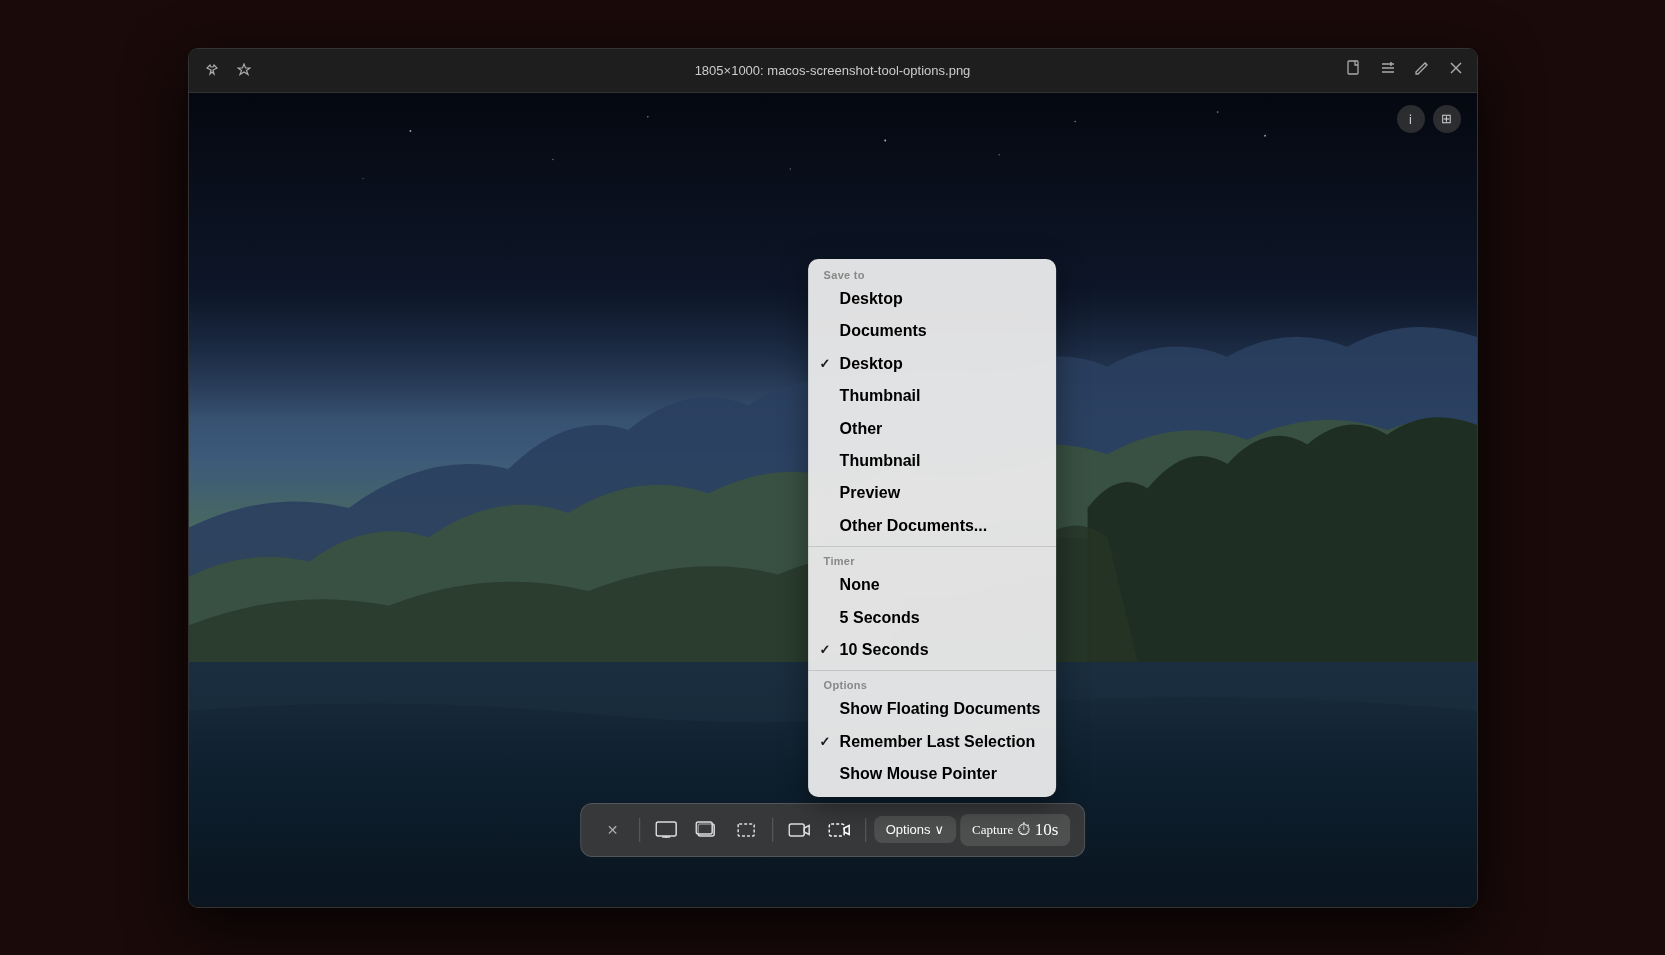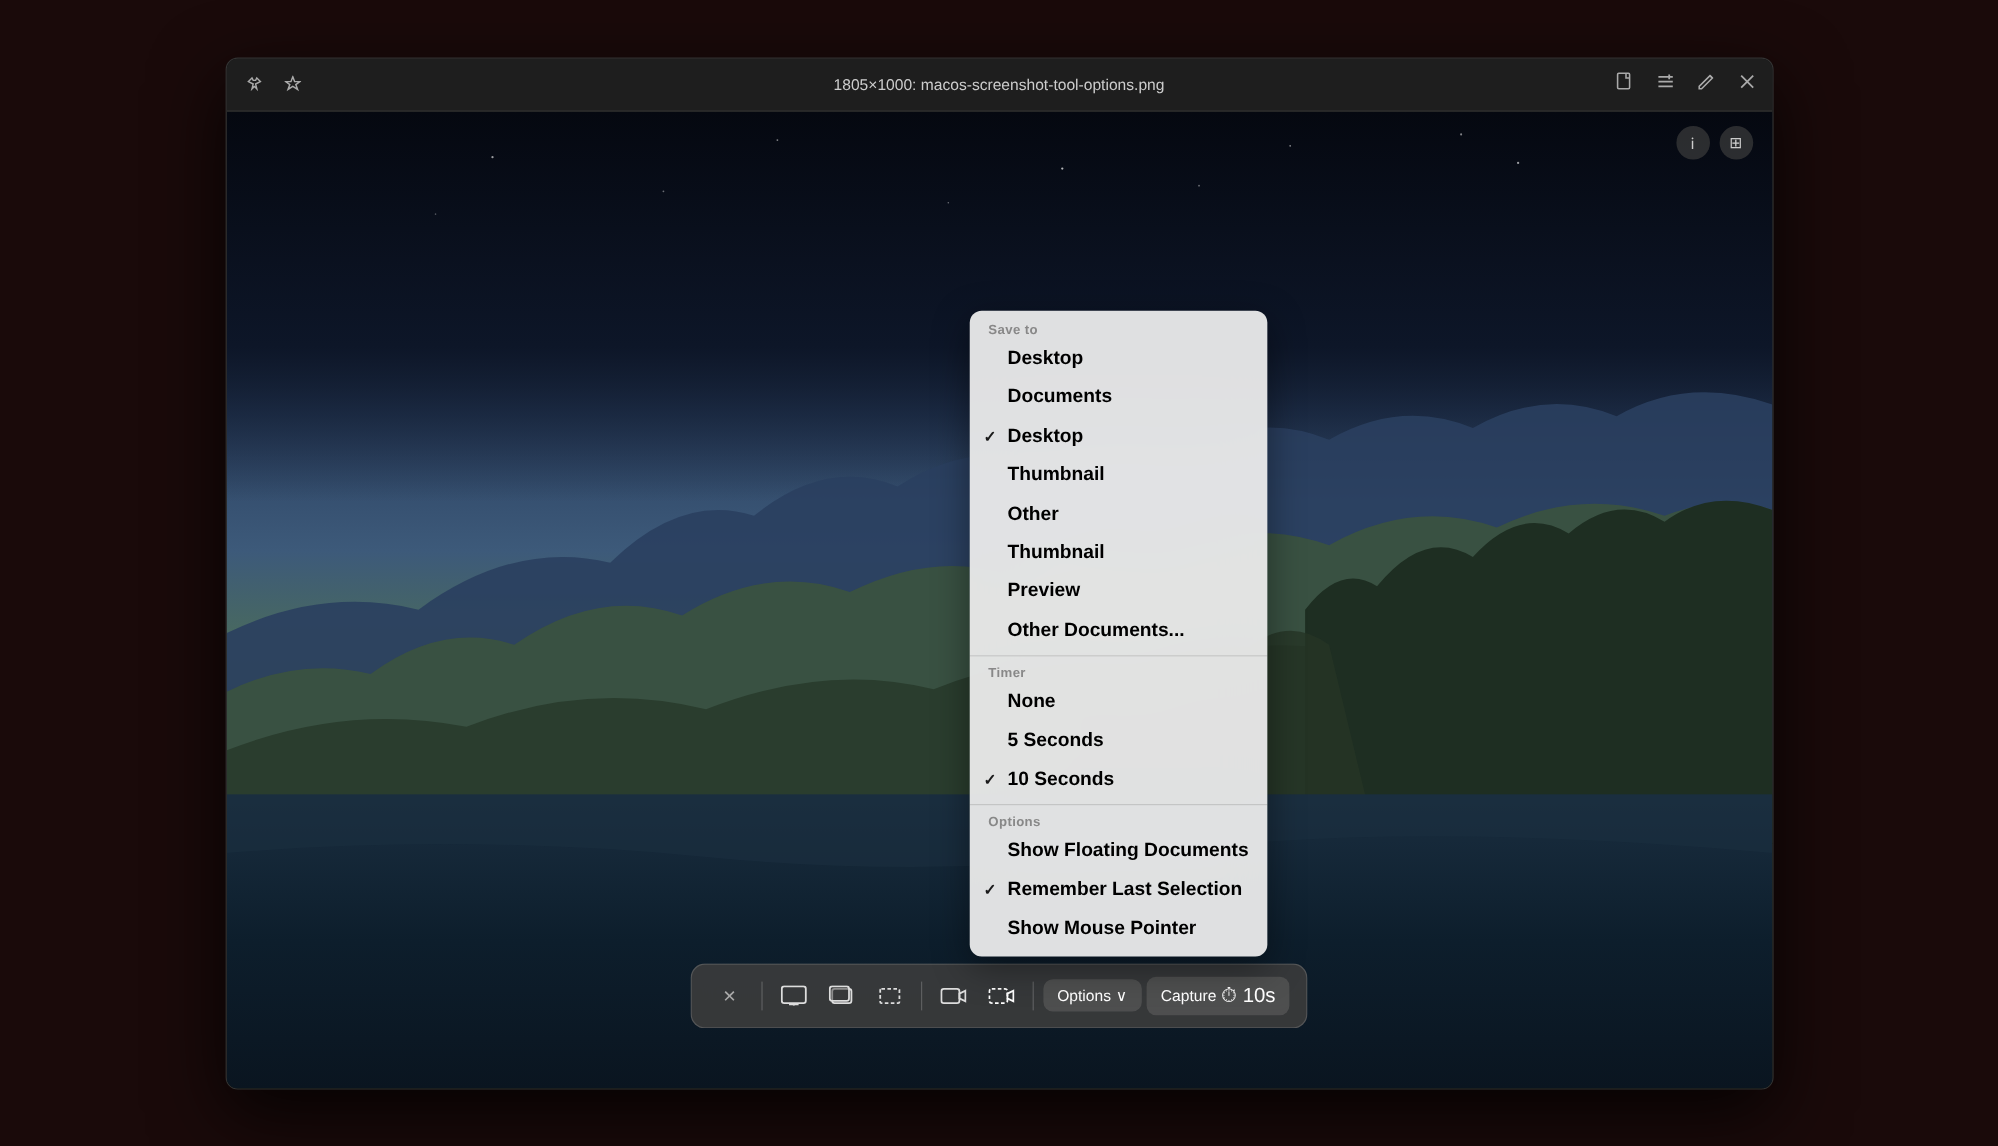--- a/index.html
+++ b/index.html
@@ -157,20 +157,21 @@
       background: rgba(90,90,90,0.7);
       border: none;
       border-radius: 8px;
       color: white;
       font-size: 13px;
       padding: 6px 12px;
       cursor: pointer;
       display: flex;
       align-items: center;
       gap: 4px;
+      font-family: Liberation Serif, serif;
     }
 
     
     .dropdown-menu {
       position: absolute;
       bottom: 110px;
       left: 50%;
       transform: translateX(-10%);
       background: rgba(235,235,235,0.95);
       backdrop-filter: blur(20px);

